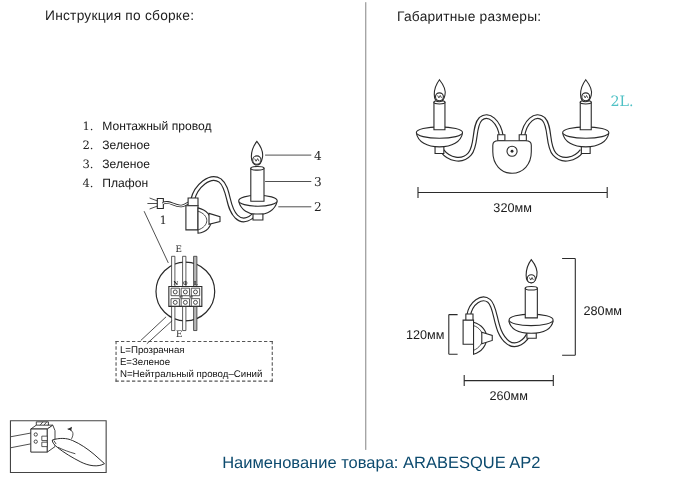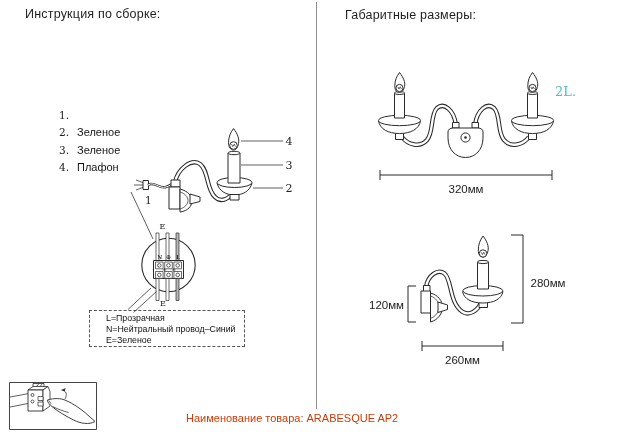--- a/index.html
+++ b/index.html
@@ -1,70 +1,71 @@
 <!DOCTYPE html>
 <html><head>
 <meta charset="utf-8">
 <style>
   html,body{margin:0;padding:0;}
   body{
     width:630px;height:435px;position:relative;background:#ffffff;
     font-family:"Liberation Sans", sans-serif;color:#1c1c1c;overflow:hidden;
   }
-  .abs{position:absolute;}
+  .abs{position:absolute;margin-left:16px;}
   .panel-title{font-size:12.5px;letter-spacing:.2px;color:#1e1e1e;}
   .parts-list{left:55px;top:109px;}
   .part-row{display:flex;align-items:baseline;height:11.5px;margin-bottom:5.8px;}
   .part-num{width:14px;text-align:right;margin-right:8px;font-family:"DejaVu Serif",serif;font-size:10.5px;color:#222;}
   .part-label{font-size:11px;color:#161616;}
   .legend-box{
     left:89px;top:310px;width:135px;height:32px;
-    border:1px dashed #555;padding:2px 3px 1px 16px;
+    border:1px dashed #555;padding:2px 3px 1px 3px;
     font-size:8.8px;line-height:10.8px;color:#101010;white-space:nowrap;
   }
   .divider{left:316px;top:2px;width:1px;height:407px;background:#8f8f8f;}
-  .footer-line{left:186px;top:412px;font-size:11px;color:#c2410c;}
+  .footer-line{left:186px;top:412px;font-size:15px;color:#0c4a6e;}
   svg{position:absolute;overflow:visible;}
   svg *{vector-effect:non-scaling-stroke;}
   .ln{stroke:#2b2b2b;fill:none;stroke-width:1;}
   .ln-thin{stroke:#2b2b2b;fill:none;stroke-width:.75;}
   .shape{stroke:#2b2b2b;fill:#ffffff;stroke-width:1;}
   .tube-o{stroke:#2b2b2b;fill:none;stroke-width:4.4;}
   .tube-i{stroke:#ffffff;fill:none;stroke-width:2.3;}
   .serif-txt{font-family:"DejaVu Serif",serif;fill:#222;}
   .sans-txt{font-family:"Liberation Sans",sans-serif;fill:#1c1c1c;}
 </style>
 </head>
 <body>
 
 <div class="abs panel-title" style="left:25px;top:7px;">Инструкция по сборке:</div>
 <div class="abs panel-title" style="left:345px;top:8px;text-align:center;">Габаритные размеры:</div>
 
 <div class="abs parts-list">
   <div class="part-row">
     <span class="part-num">1.</span>
+    <span class="part-label">Монтажный провод</span>
   </div>
   <div class="part-row">
     <span class="part-num">2.</span>
     <span class="part-label">Зеленое</span>
   </div>
   <div class="part-row">
     <span class="part-num">3.</span>
     <span class="part-label">Зеленое</span>
   </div>
   <div class="part-row">
     <span class="part-num">4.</span>
     <span class="part-label">Плафон</span>
   </div>
 </div>
 
 <div class="abs legend-box">
   <div>L=Прозрачная</div>
+  <div>E=Зеленое</div>
   <div>N=Нейтральный провод–Синий</div>
-  <div>E=Зеленое</div>
 </div>
 
 <div class="abs divider"></div>
 <div class="abs footer-line">Наименование товара: ARABESQUE AP2</div>
 
 <svg style="left:40px;top:125px;" width="270" height="230" viewBox="0 0 270 230">
 
   <g>
     <path class="ln-thin" d="M104,58 l-8,-3 M103,60 l-9,0 M104,62 l-8,3"></path>
     <rect class="shape" x="103" y="55.5" width="5.5" height="9"></rect>

